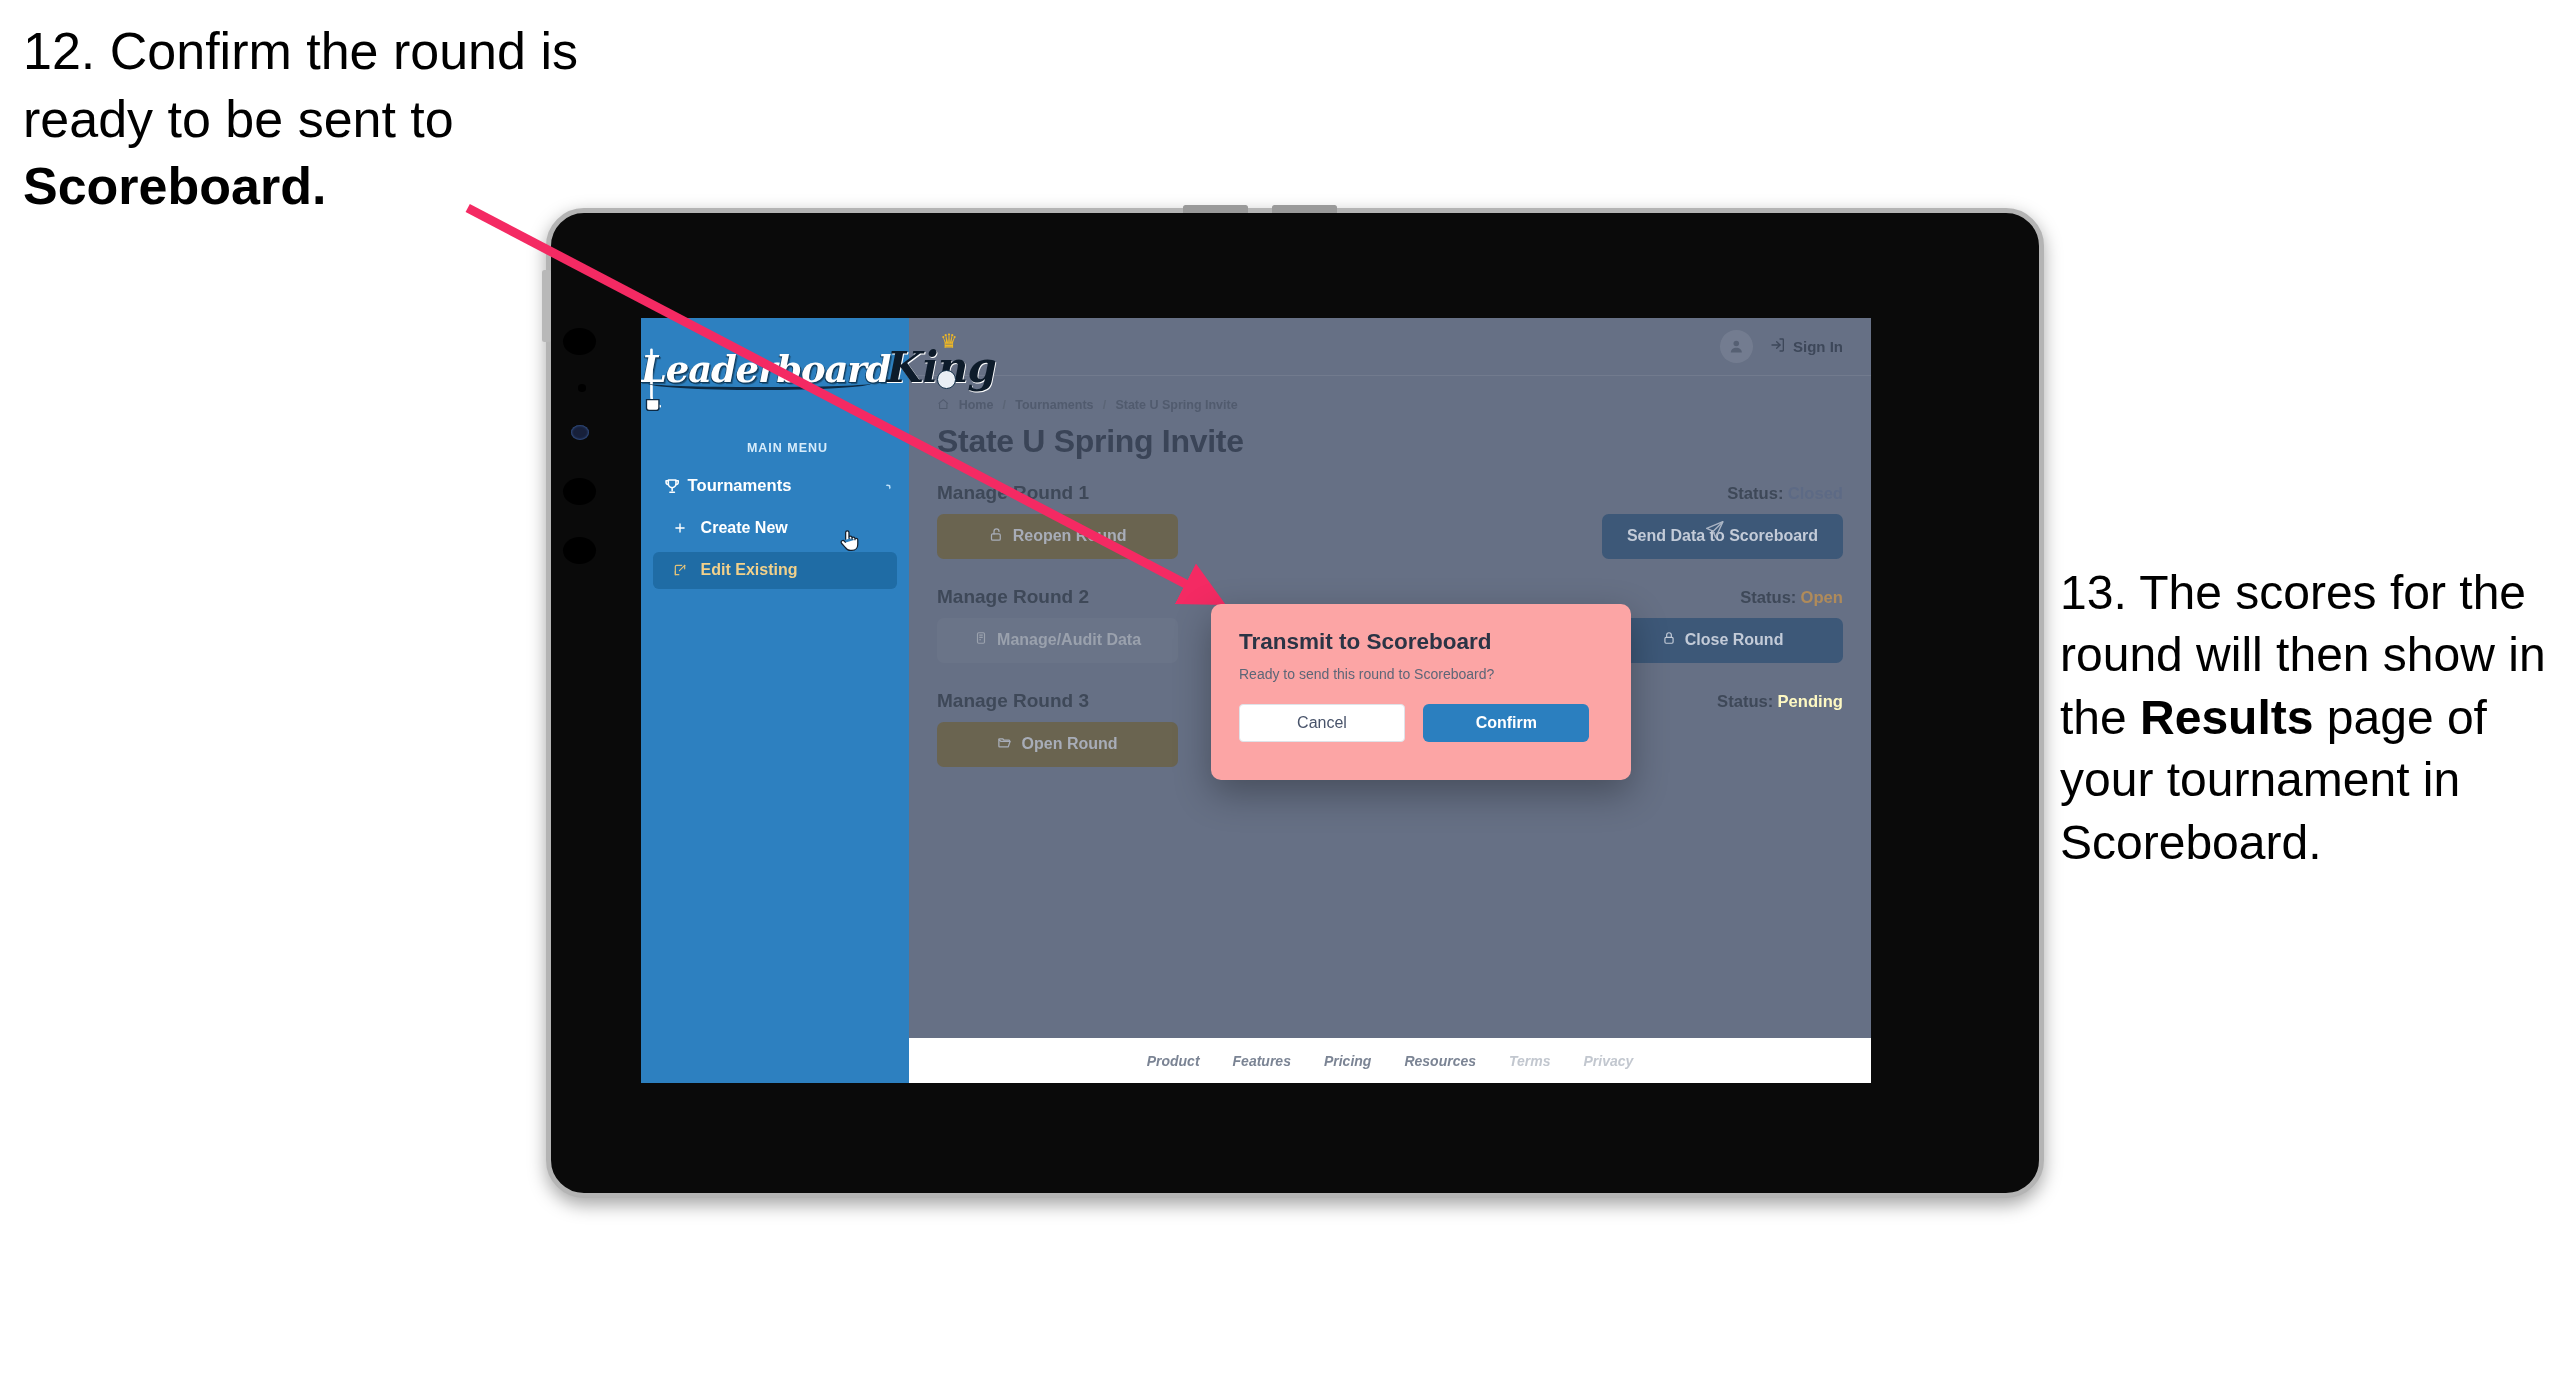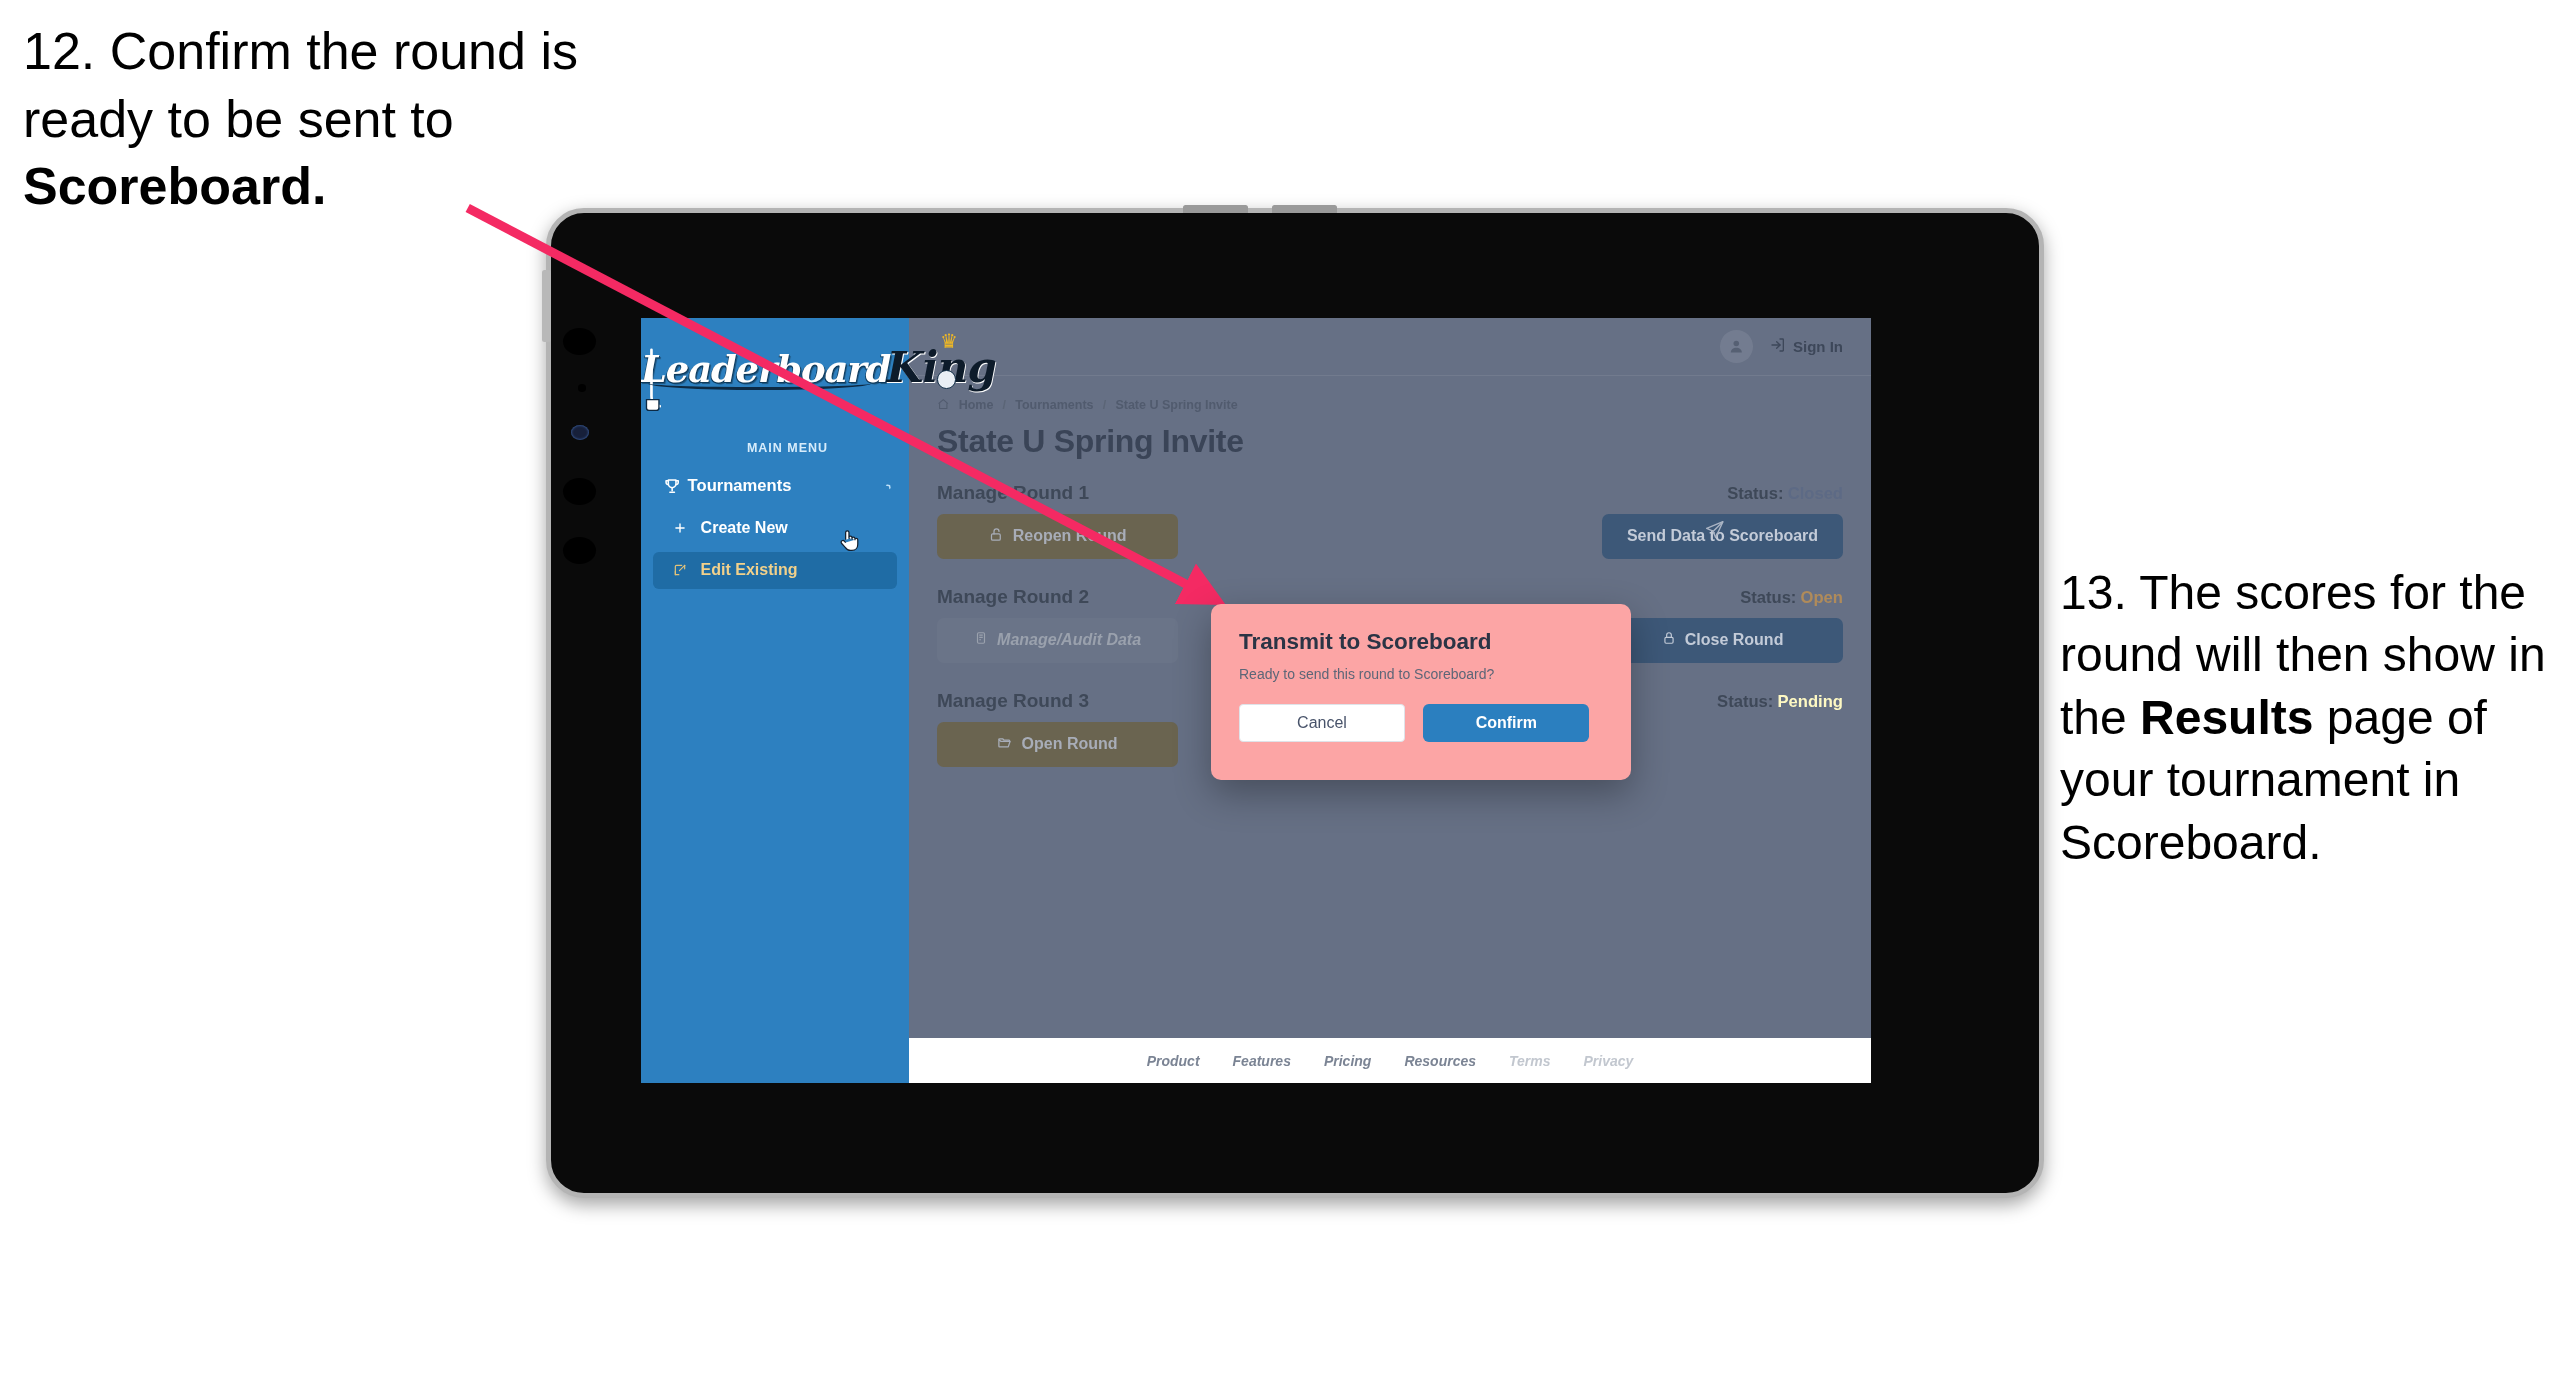--- a/index.html
+++ b/index.html
@@ -281,21 +281,20 @@
   }
   .btn-olive {
     background: #6a6450;
     color: #a8adb8;
     width: 241px;
   }
   .btn-ghost {
     background: rgba(255,255,255,0.03);
     color: #9aa1ad;
     width: 241px;
-    font-style: italic;
   }
   .btn-navy {
     background: #3c5madd;
     color: #c3cbd8;
     width: 241px;
   }
   .btn-navy { background: #3d5878; }
 
   
   #footer {

